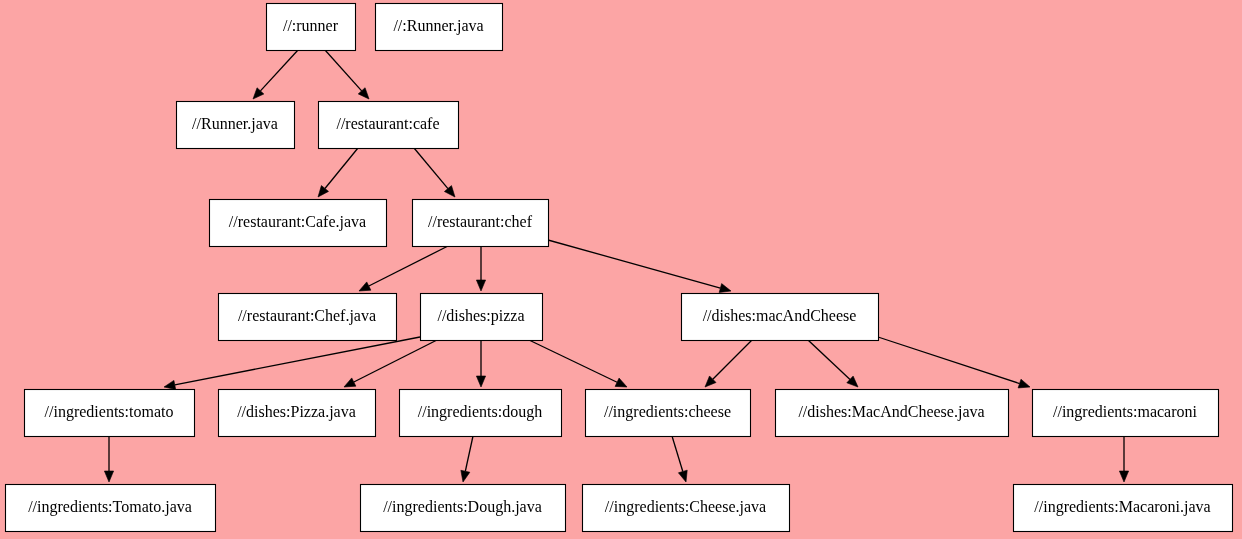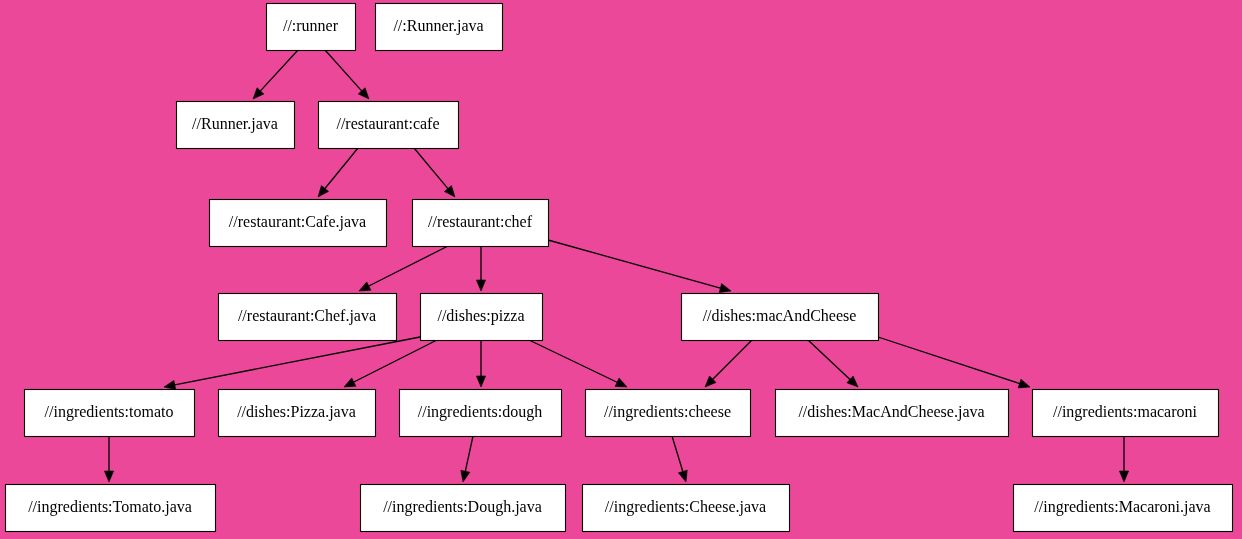--- a/index.html
+++ b/index.html
@@ -4,21 +4,21 @@
 <style>
   html, body {
     margin: 0;
     padding: 0;
     background: #ffffff;
   }
   #graph-root {
     position: relative;
     width: 1242px;
     height: 539px;
-    background: #ec4899;
+    background: #fca5a5;
     font-family: "Liberation Serif", "DejaVu Serif", serif;
     overflow: hidden;
   }
   #graph-svg {
     position: absolute;
     left: 0;
     top: 0;
     width: 1242px;
     height: 539px;
     display: block;

